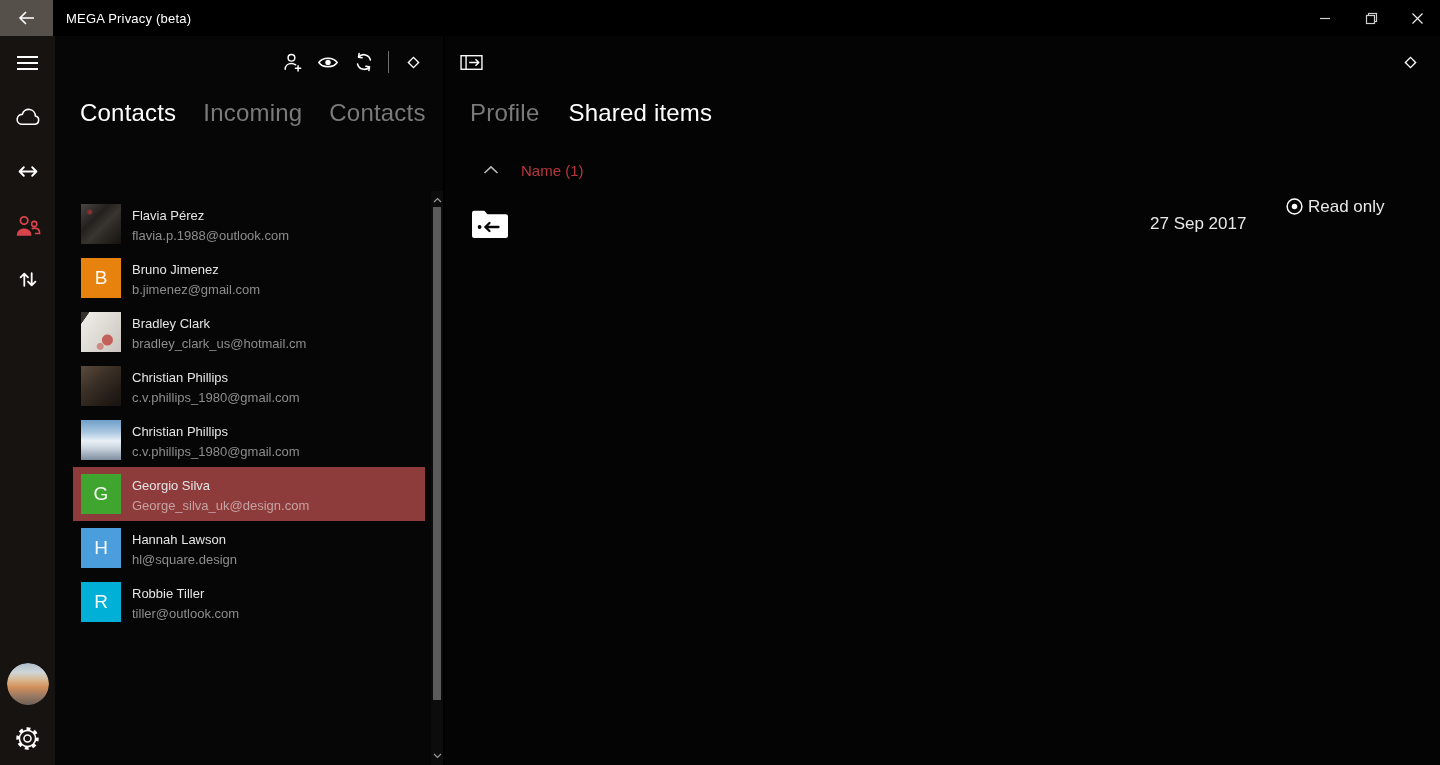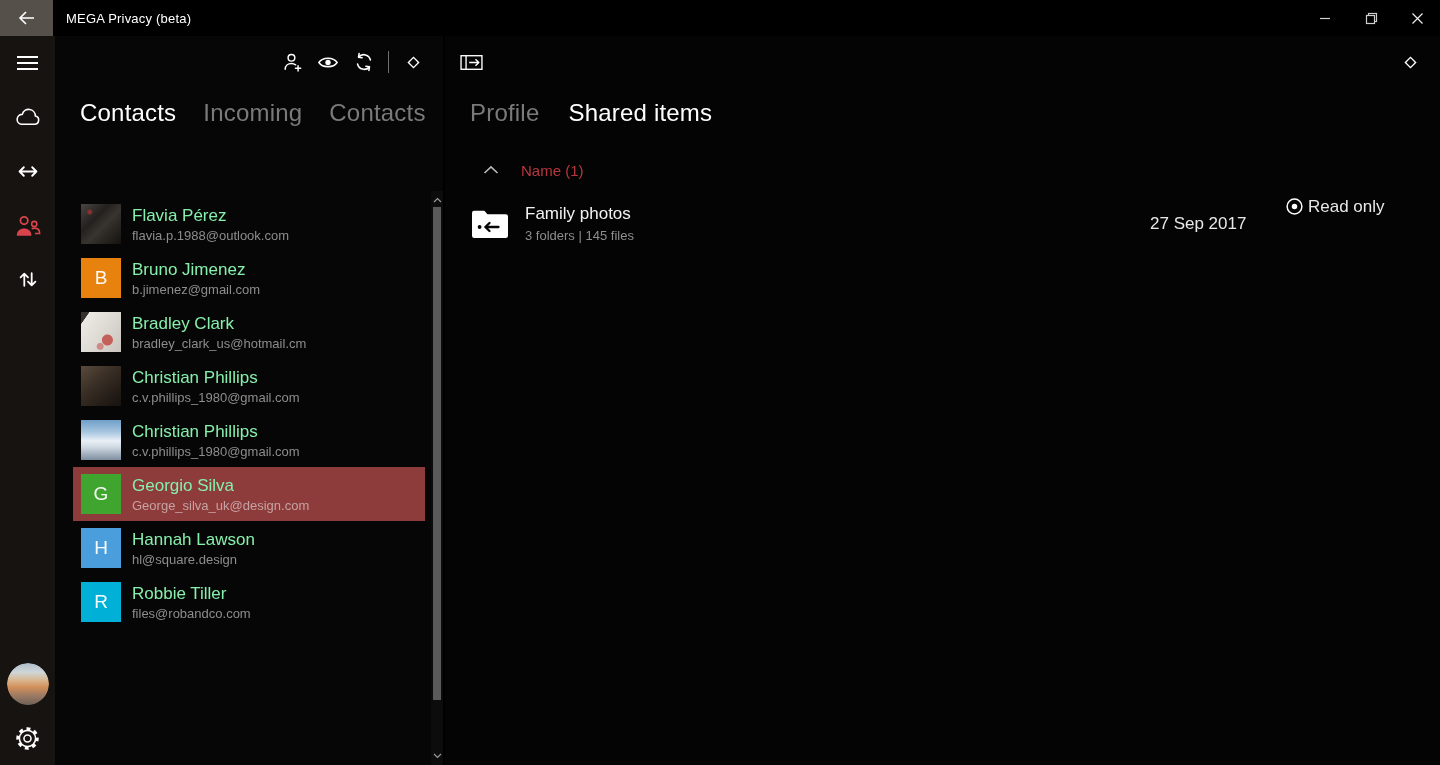--- a/index.html
+++ b/index.html
@@ -39,21 +39,21 @@
 
   .group-header { position:absolute; top:124px; left:0; right:0; height:24px; }
   .gh-chevron { position:absolute; left:38px; top:5px; width:16px; height:12px; }
   .gh-label { position:absolute; left:76px; top:2px; font-size:15px; color:#b5383f; }
 
   .contact-list { position:absolute; top:161px; left:18px; width:352px; }
   .contact-row { height:54px; display:flex; align-items:center; position:relative; }
   .c-avatar { width:40px; height:40px; margin-left:8px; flex:none; display:flex;
     align-items:center; justify-content:center; font-size:19px; color:rgba(255,255,255,.95); }
   .c-text { margin-left:11px; overflow:hidden; }
-  .c-name { font-size:17px; color:#86efac; line-height:21px; white-space:nowrap; }
+  .c-name { font-size:13px; color:#e5e5e5; line-height:21px; white-space:nowrap; }
   .c-email { font-size:13px; color:#8d8d8d; line-height:17px; margin-top:1px; white-space:nowrap; }
   .contact-row.selected .c-email { color:#c6a2a2; }
 
   .ph-flavia { background:
       radial-gradient(circle at 22% 20%, #8a2f2f 0 2px, rgba(0,0,0,0) 3px),
       linear-gradient(135deg,#4a4642 0%,#23201e 35%,#38342f 55%,#141210 100%); }
   .ph-bradley { background:
       radial-gradient(circle at 66% 70%, #c4605a 0 5px, rgba(0,0,0,0) 6px),
       radial-gradient(circle at 48% 86%, #d08a86 0 3px, rgba(0,0,0,0) 4px),
       linear-gradient(125deg,#35322e 0%,#35322e 12%,#ece9e4 13%,#dcd8d2 55%,#c9c4bd 100%); }
@@ -288,21 +288,21 @@
           <div class="c-email">hl@square.design</div>
         </div>
       </div>
 
       <div class="contact-row">
         <div class="c-avatar" style="background-color: rgb(0, 176, 214);">
             <span>R</span>
           </div>
         <div class="c-text">
           <div class="c-name">Robbie Tiller</div>
-          <div class="c-email">files@robandco.com</div>
+          <div class="c-email">tiller@outlook.com</div>
         </div>
       </div>
 
     </div>
 
     <div class="scrollbar">
       <div class="sb-up">
         <svg width="9" height="6" viewBox="0 0 9 6">
             <path d="M1 5 L4.5 1.5 L8 5" stroke="#9a9a9a" stroke-width="1.2" fill="none"></path>
           </svg>
@@ -356,24 +356,20 @@
 
     <div class="shared-list">
       <div class="shared-row">
         <span class="s-folder">
           <svg width="46" height="40" viewBox="0 0 46 40">
             <path d="M5 9 a2.2 2.2 0 0 1 2.2-2.2 h10.2 l3 3.4 h18.4 a2.2 2.2 0 0 1 2.2 2.2 v19.4 a2.2 2.2 0 0 1-2.2 2.2 H7.2 A2.2 2.2 0 0 1 5 31.8 Z" fill="#fff"></path>
             <circle cx="12.6" cy="23" r="1.9" fill="#060606"></circle>
             <path d="M31.5 23 H18.5 M22.5 19 L18.3 23 L22.5 27" stroke="#060606" stroke-width="2.3" fill="none" stroke-linejoin="round" stroke-linecap="round"></path>
           </svg>
         </span>
-        <div class="s-text">
-          <div class="s-name">Family photos</div>
-          <div class="s-details">3 folders | 145 files</div>
-        </div>
         <span class="s-date">27 Sep 2017</span>
         <div class="s-access">
           <span>
             <svg width="19" height="19" viewBox="0 0 18 18">
                 <circle cx="9" cy="9" r="7" stroke="#fff" stroke-width="1.4" fill="none"></circle>
                 <circle cx="9" cy="9" r="2.6" fill="#fff"></circle>
               </svg>
           </span>
           <span class="s-access-label">Read only</span>
         </div>

